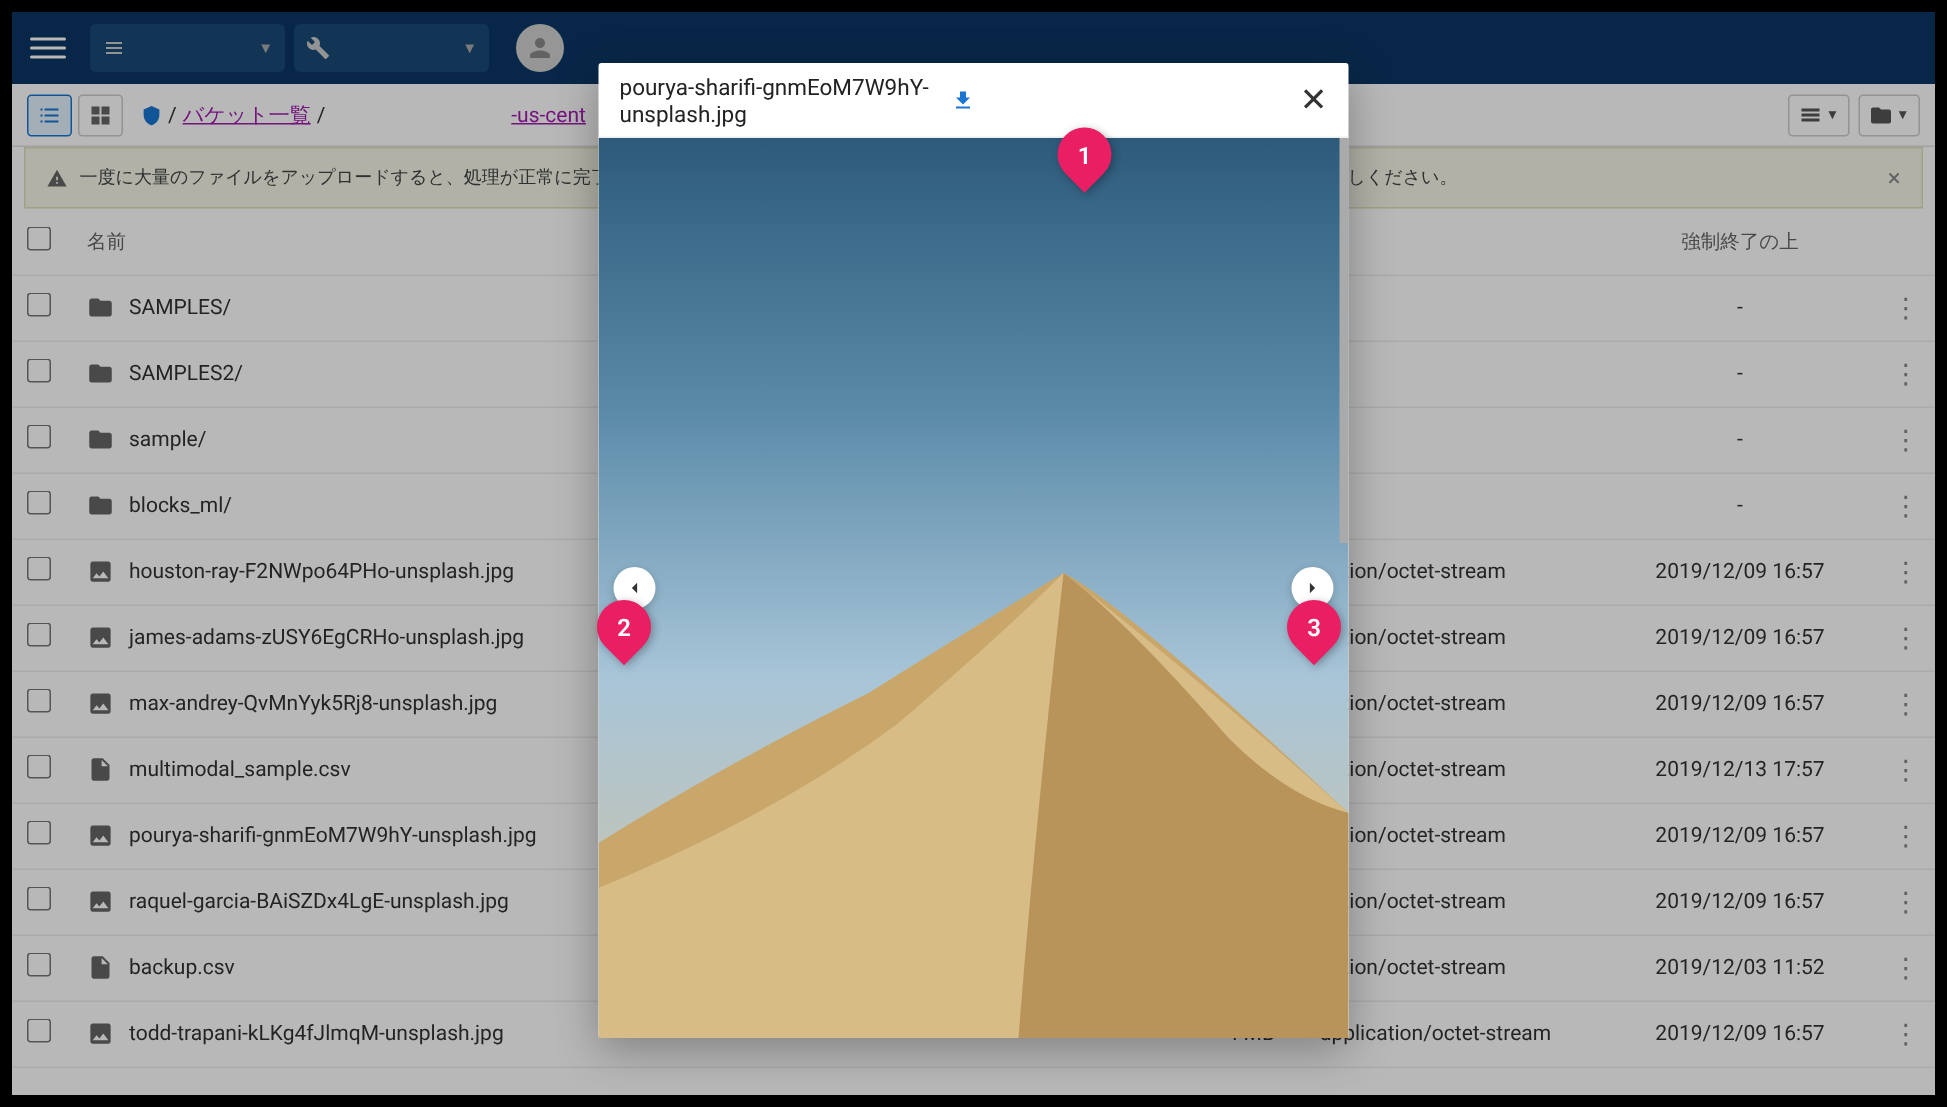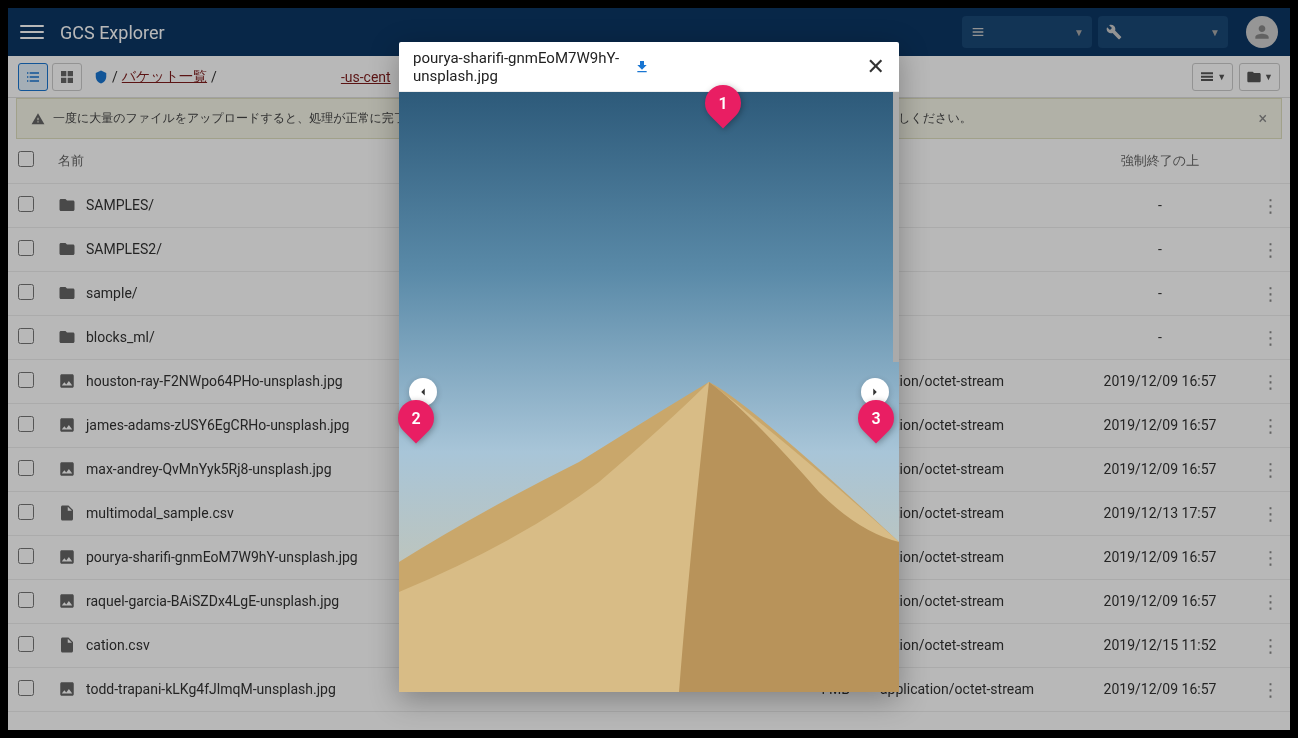--- a/index.html
+++ b/index.html
@@ -15,21 +15,21 @@
 .top-select svg { width: 16px; height: 16px; fill: #ccc; }
 .avatar { width: 32px; height: 32px; border-radius: 50%; background: #d0d0d0; margin-left: 12px; display: flex; align-items: center; justify-content: center; }
 .avatar svg { width: 20px; height: 20px; fill: #888; }
 
 .toolbar { height: 42px; display: flex; align-items: center; padding: 0 10px; border-bottom: 1px solid #e0e0e0; gap: 4px; }
 .view-btn { width: 30px; height: 28px; border: 1px solid #ccc; border-radius: 3px; display: flex; align-items: center; justify-content: center; cursor: pointer; background: #fff; }
 .view-btn.active { background: #e3f2fd; border-color: #1976d2; }
 .view-btn svg { width: 16px; height: 16px; fill: #666; }
 .view-btn.active svg { fill: #1976d2; }
 .breadcrumb { display: flex; align-items: center; gap: 4px; margin-left: 8px; font-size: 14px; color: #333; flex: 1; }
-.breadcrumb a { color: #7f1d1d; text-decoration: underline; cursor: pointer; }
+.breadcrumb a { color: #a21caf; text-decoration: underline; cursor: pointer; }
 .breadcrumb .shield { width: 14px; height: 14px; fill: #1976d2; }
 .right-tools { display: flex; gap: 6px; }
 .tool-btn { height: 28px; padding: 0 6px; border: 1px solid #ccc; border-radius: 3px; background: #fff; display: flex; align-items: center; gap: 2px; cursor: pointer; }
 .tool-btn svg { width: 16px; height: 16px; fill: #555; }
 .tool-btn .tri { font-size: 9px; color: #555; }
 
 .warning { background: #f5f5e8; border: 1px solid #e0e0c0; margin: 0 8px; padding: 10px 14px; font-size: 12px; color: #444; display: flex; align-items: center; gap: 8px; }
 .warning .warn-icon { width: 14px; height: 14px; flex-shrink: 0; }
 .warning .close-warn { margin-left: auto; cursor: pointer; font-size: 16px; color: #888; }
 
@@ -72,21 +72,20 @@
 </head>
 <body>
 
 <div class="frame">
   <div class="topbar">
     <div class="menu-icon">
         <span></span>
         <span></span>
         <span></span>
       </div>
-    <div class="app-title">GCS Explorer</div>
     <div class="top-selects">
       <div class="top-select">
         <svg viewBox="0 0 24 24">
             <path d="M4 6h16v2H4zm0 5h16v2H4zm0 5h16v2H4z"></path>
           </svg>
         <span class="tri">▼</span>
       </div>
       <div class="top-select">
         <svg viewBox="0 0 24 24">
             <path d="M22.7 19l-9.1-9.1c.9-2.3.4-5-1.5-6.9-2-2-5-2.4-7.4-1.3L9 6 6 9 1.6 4.7C.4 7.1.9 10.1 2.9 12.1c1.9 1.9 4.6 2.4 6.9 1.5l9.1 9.1c.4.4 1 .4 1.4 0l2.3-2.3c.5-.4.5-1.1.1-1.4z"></path>
@@ -309,26 +308,26 @@
     <td class="date-col">2019/12/09 16:57</td>
     <td class="menu-col"><span class="dots">⋮</span></td>
           </tr>
           <tr>
     <td class="chk"><input type="checkbox" style=""></td>
     <td>
               <div class="name-cell">
                 <span class="file-icon"><svg viewBox="0 0 24 24">
                     <path d="M14 2H6c-1.1 0-2 .9-2 2v16c0 1.1.9 2 2 2h12c1.1 0 2-.9 2-2V8l-6-6zm-1 7V3.5L18.5 9H13z"></path>
                   </svg></span>
-                <span>cation.csv</span>
-              </div>
-            </td>
-    <td class="size-col"></td>
-    <td class="type-col">cation/octet-stream</td>
-    <td class="date-col">2019/12/15 11:52</td>
+                <span>backup.csv</span>
+              </div>
+            </td>
+    <td class="size-col"></td>
+    <td class="type-col">cation/octet-stream</td>
+    <td class="date-col">2019/12/03 11:52</td>
     <td class="menu-col"><span class="dots">⋮</span></td>
           </tr>
           <tr>
     <td class="chk"><input type="checkbox" style=""></td>
     <td>
               <div class="name-cell">
                 <span class="file-icon"><svg viewBox="0 0 24 24">
                     <path d="M21 19V5c0-1.1-.9-2-2-2H5c-1.1 0-2 .9-2 2v14c0 1.1.9 2 2 2h14c1.1 0 2-.9 2-2zM8.5 13.5l2.5 3 3.5-4.5 4.5 6H5l3.5-4.5z"></path>
                   </svg></span>
                 <span>todd-trapani-kLKg4fJlmqM-unsplash.jpg</span>

